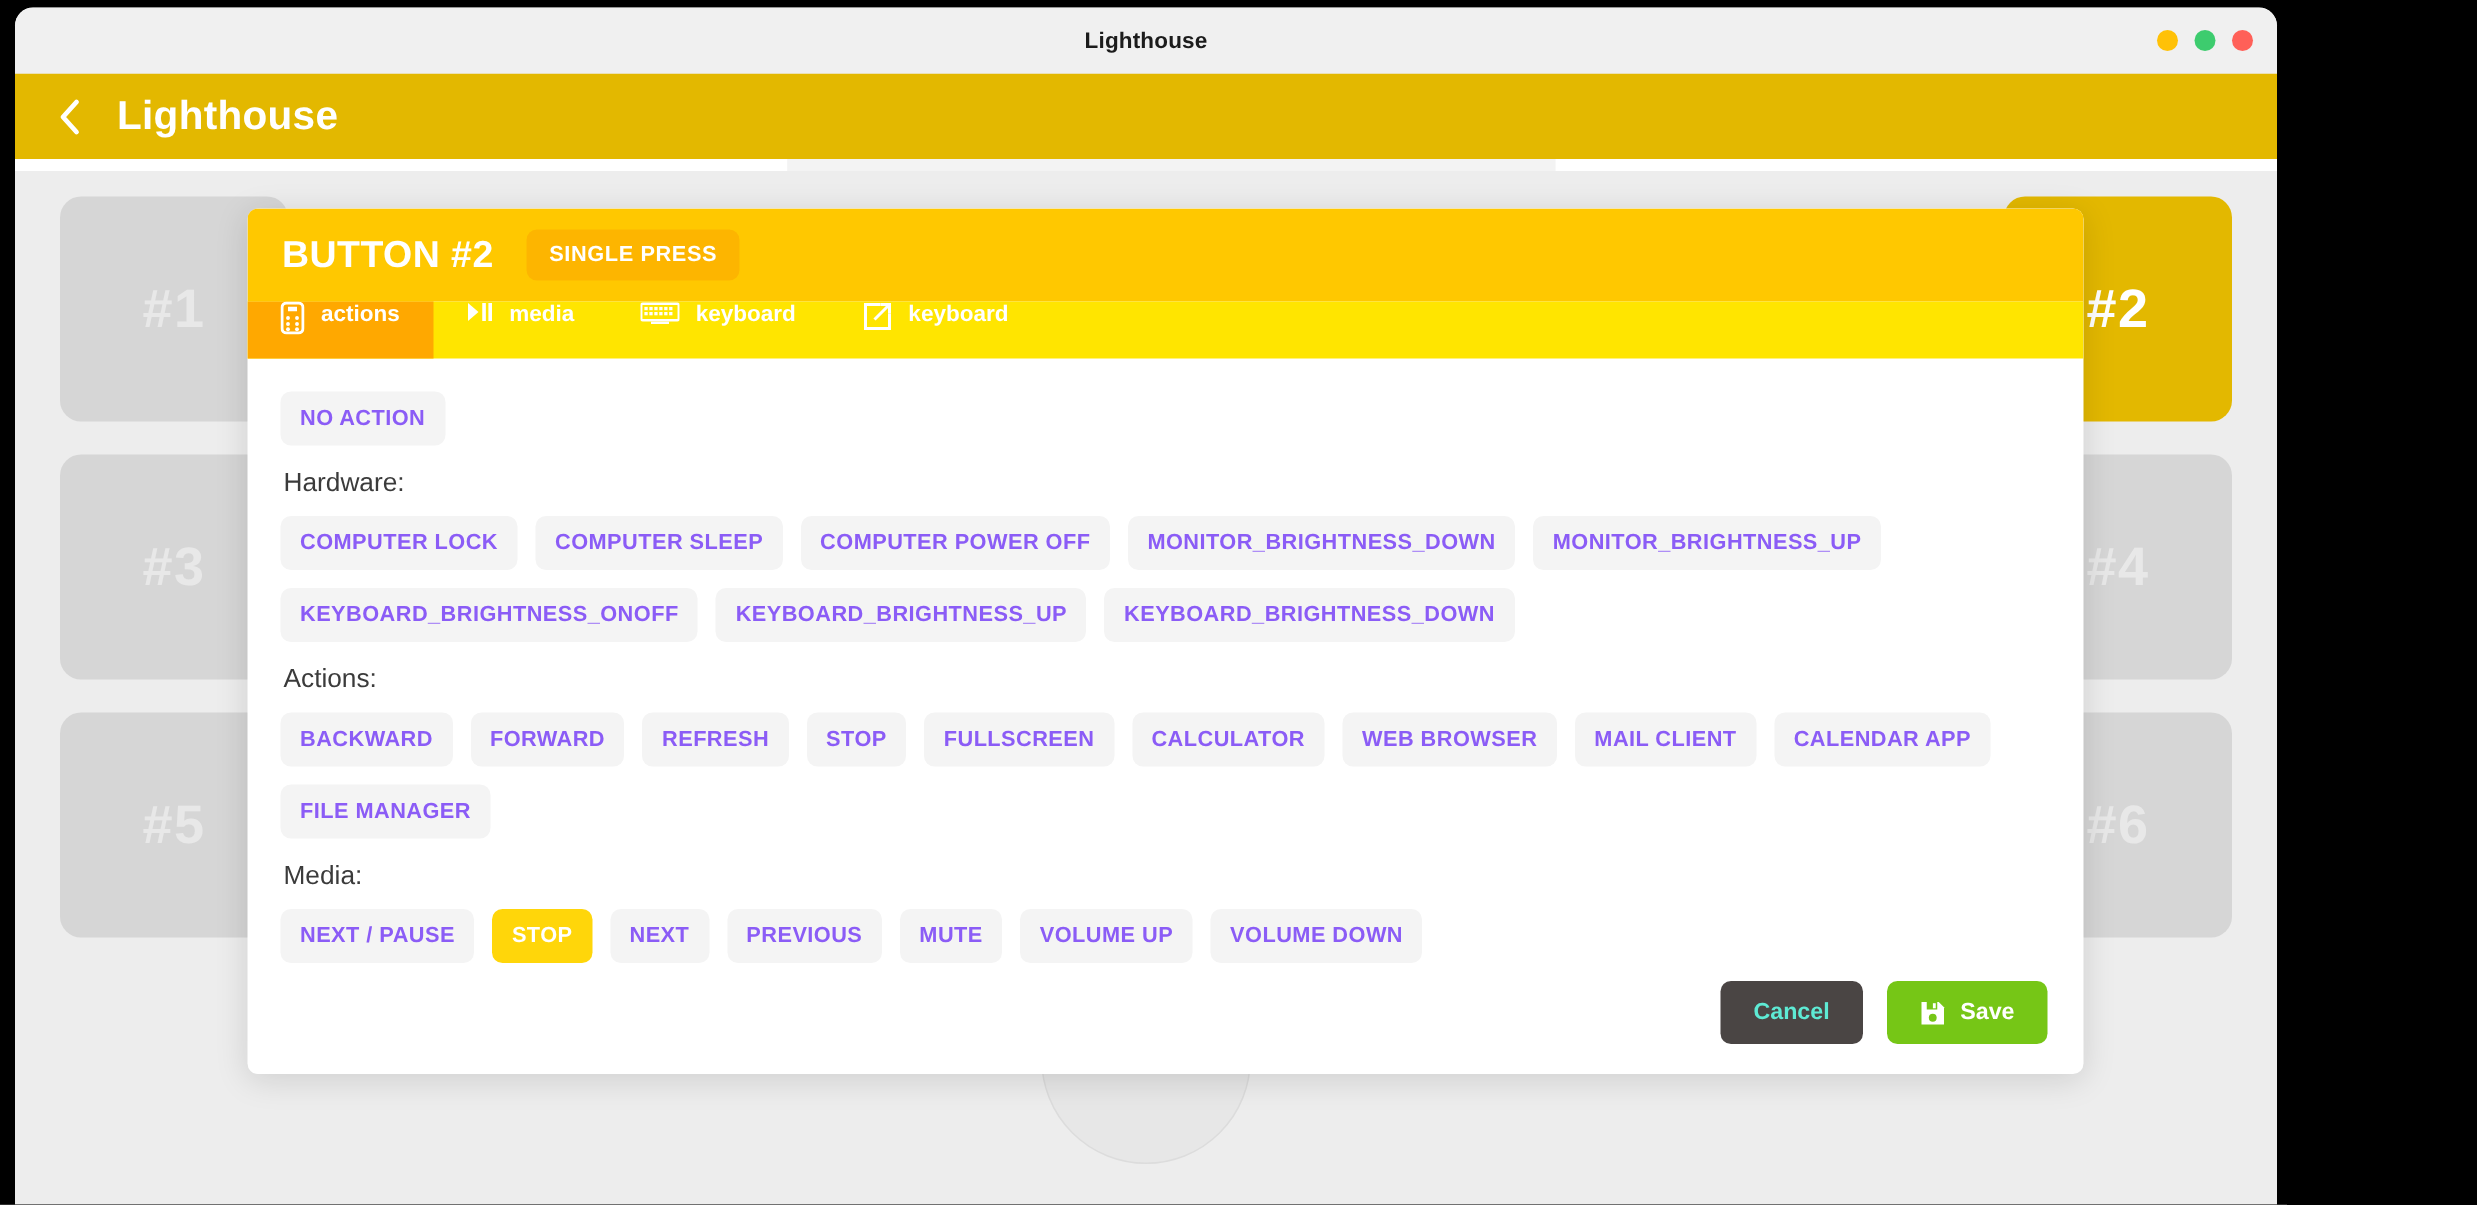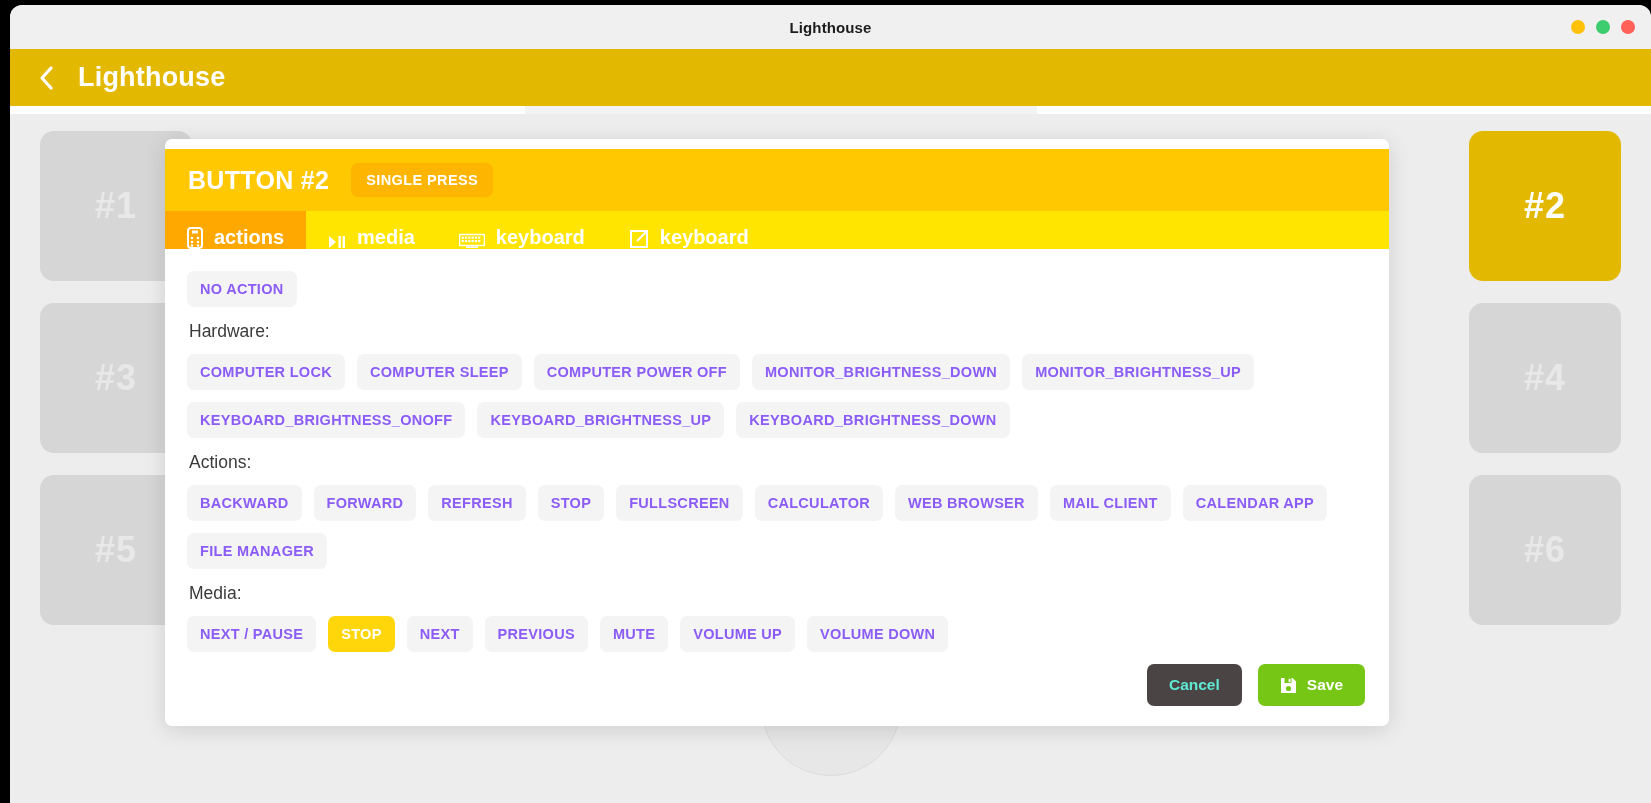--- a/index.html
+++ b/index.html
@@ -17,21 +17,21 @@
     width: 1651px;
     height: 803px;
     background: #000000;
   }
 
   
   .window {
     position: absolute;
     left: 10px;
     top: 5px;
-    width: 1641px;
+    width: 1508px;
     height: 798px;
     background: #ededed;
     border-top-left-radius: 12px;
     border-top-right-radius: 12px;
     overflow: hidden;
   }
 
   .titlebar {
     position: relative;
     height: 44px;
@@ -172,21 +172,20 @@
     overflow: hidden;
   }
 
   .modal-header {
     height: 62px;
     background: #ffc800;
     display: flex;
     align-items: center;
     padding-left: 23px;
     gap: 22px;
-    margin-top: 10px;
   }
 
   .modal-title {
     font-size: 25px;
     font-weight: bold;
     color: #ffffff;
     letter-spacing: 0.3px;
   }
 
   .press-badge {
@@ -202,26 +201,26 @@
 
   .tabbar {
     height: 38px;
     background: #ffe500;
     display: flex;
     align-items: stretch;
   }
 
   .tab {
     display: flex;
-    align-items: flex-end;
+    align-items: flex-start;
     gap: 11px;
     padding: 0 22px;
     cursor: pointer;
     color: #ffffff;
-    font-size: 20px;
+    font-size: 15px;
     font-weight: bold;
   }
   .tab.active { background: #ffa800; }
   .tab svg { display: block; }
 
   .modal-content {
     padding: 22px 22px 20px 22px;
   }
 
   .chip-row {

